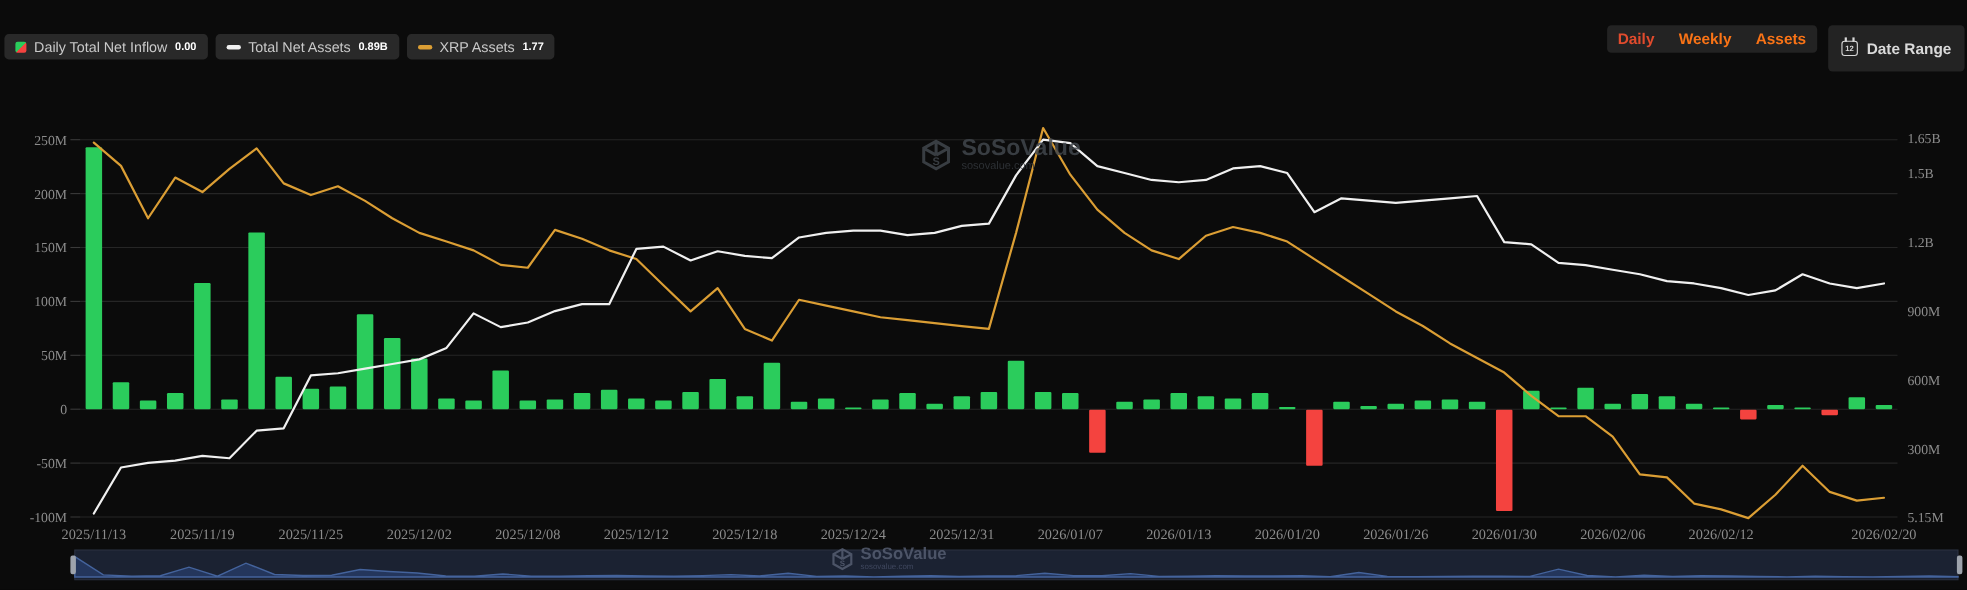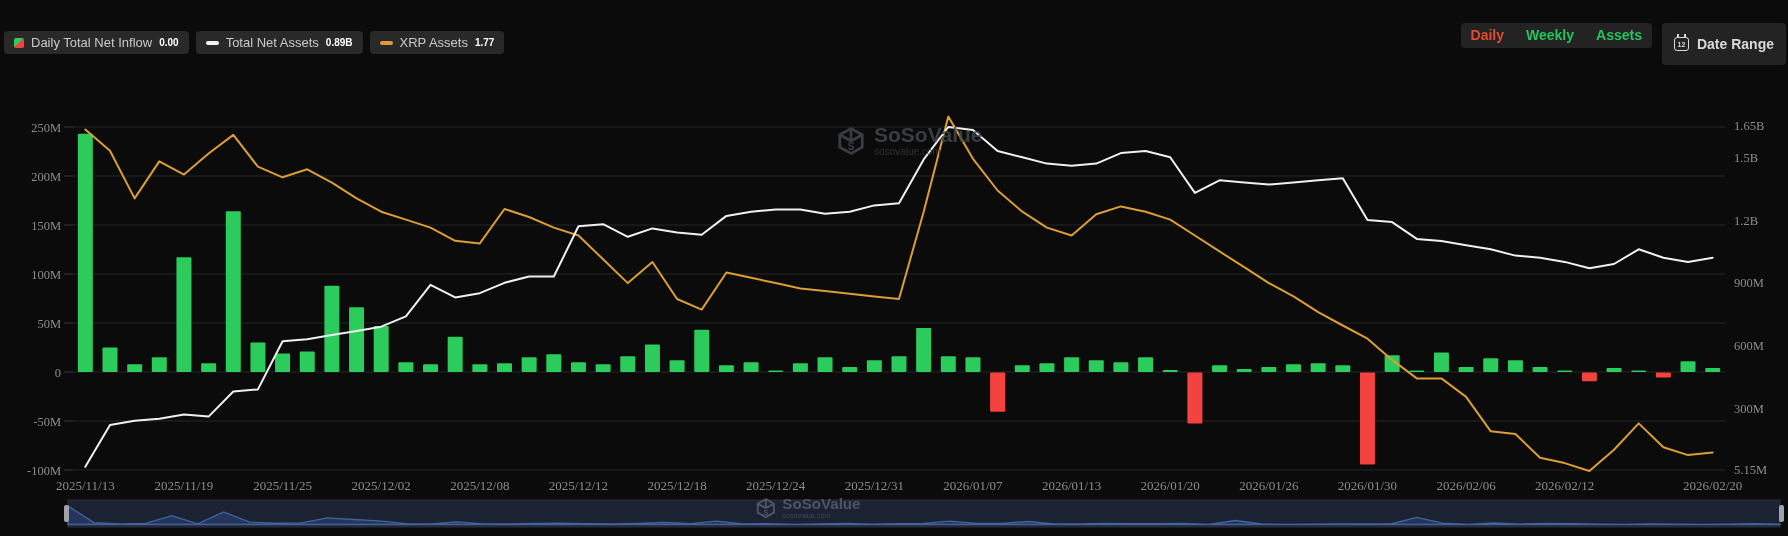--- a/index.html
+++ b/index.html
@@ -1,21 +1,21 @@
 <!DOCTYPE html>
 <html><head>
 <meta charset="utf-8">
 <style>
   html,body{margin:0;padding:0;width:1788px;height:536px;background:#0b0b0b;overflow:hidden;
     font-family:"Liberation Sans","DejaVu Sans",sans-serif;}
   .stage{position:relative;width:1788px;height:536px;background:#0b0b0b;}
   
   .controls{position:absolute;top:3px;right:2px;display:flex;gap:10px;align-items:flex-start;margin-top:20px;}
   .tabs{display:flex;align-items:center;background:#232323;border-radius:4px;padding:0 10px;height:25px;gap:22px;}
-  .tab{font-size:14px;font-weight:700;color:#22c55e;cursor:pointer;line-height:25px;}
+  .tab{font-size:14px;font-weight:700;color:#f97316;cursor:pointer;line-height:25px;}
   .tab.active{color:#e04b2d;}
   .daterange{display:flex;align-items:center;background:#232323;border-radius:4px;height:42px;padding:0 12px;gap:8px;}
   .cal{width:15px;height:14px;border:1.6px solid #d9d9d9;border-radius:3px;position:relative;
        display:flex;align-items:flex-end;justify-content:center;box-sizing:border-box;}
   .cal:before,.cal:after{content:"";position:absolute;top:-4px;width:1.6px;height:4px;background:#d9d9d9;}
   .cal:before{left:2px;} .cal:after{right:2px;}
   .cal span{font-size:7px;font-weight:700;color:#d9d9d9;line-height:10px;}
   .daterange .dr-label{font-size:14px;font-weight:700;color:#d9d9d9;}
   
   .legend{position:absolute;top:31px;left:4px;display:flex;gap:7px;}

